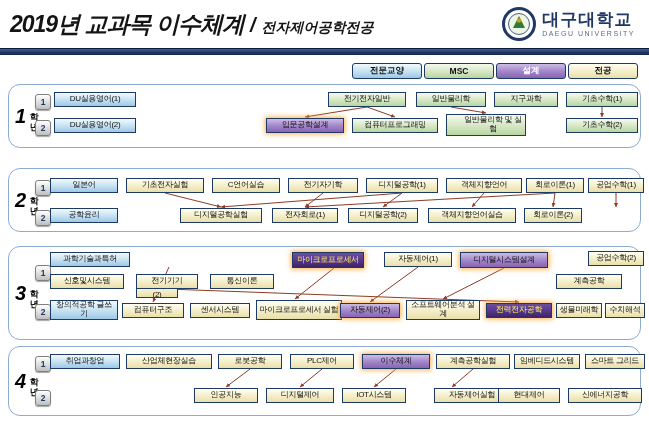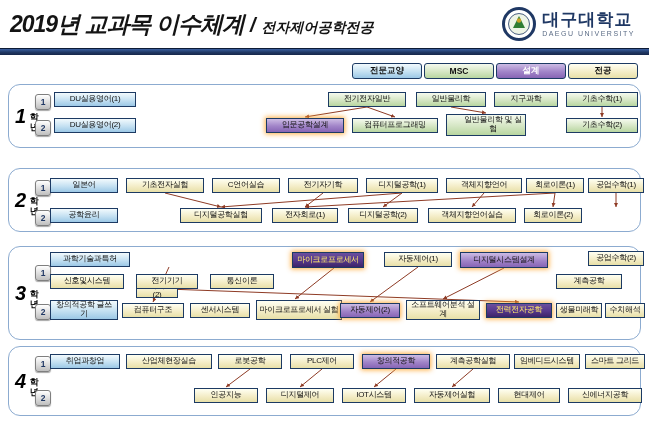--- a/index.html
+++ b/index.html
@@ -185,23 +185,23 @@
     <div class="course cat-major" style="left: 256px; top: 300px; width: 86px; height: 20px; text-align: right;">마이크로프로세서 실험</div>
     <div class="course cat-design" style="left: 340px; top: 303px; width: 60px; height: 15px;">자동제어(2)</div>
     <div class="course cat-major" style="left: 406px; top: 300px; width: 74px; height: 20px;">소프트웨어분석 설계</div>
     <div class="course cat-design2" style="left: 486px; top: 303px; width: 66px; height: 15px;">전력전자공학</div>
     <div class="course cat-major" style="left: 556px; top: 303px; width: 46px; height: 15px;">생물미래학</div>
     <div class="course cat-major" style="left: 605px; top: 303px; width: 40px; height: 15px;">수치해석</div>
     <div class="course cat-ge" style="left: 50px; top: 354px; width: 70px; height: 15px;">취업과창업</div>
     <div class="course cat-major" style="left: 126px; top: 354px; width: 86px; height: 15px;">산업체현장실습</div>
     <div class="course cat-major" style="left: 218px; top: 354px; width: 64px; height: 15px;">로봇공학</div>
     <div class="course cat-major" style="left: 290px; top: 354px; width: 64px; height: 15px;">PLC제어</div>
-    <div class="course cat-design" style="left: 362px; top: 354px; width: 68px; height: 15px;">창의적공학</div>
+    <div class="course cat-design" style="left: 362px; top: 354px; width: 68px; height: 15px;">이수체계</div>
     <div class="course cat-major" style="left: 436px; top: 354px; width: 74px; height: 15px;">계측공학실험</div>
     <div class="course cat-major" style="left: 514px; top: 354px; width: 66px; height: 15px;">임베디드시스템</div>
     <div class="course cat-major" style="left: 585px; top: 354px; width: 60px; height: 15px;">스마트 그리드</div>
     <div class="course cat-major" style="left: 194px; top: 388px; width: 64px; height: 15px;">인공지능</div>
     <div class="course cat-major" style="left: 266px; top: 388px; width: 68px; height: 15px;">디지털제어</div>
     <div class="course cat-major" style="left: 342px; top: 388px; width: 64px; height: 15px;">IOT시스템</div>
-    <div class="course cat-major" style="left: 414px; top: 388px; width: 76px; height: 15px;">자동제어실험</div>
+    <div class="course cat-major" style="left: 434px; top: 388px; width: 76px; height: 15px;">자동제어실험</div>
     <div class="course cat-major" style="left: 498px; top: 388px; width: 62px; height: 15px;">현대제어</div>
     <div class="course cat-major" style="left: 568px; top: 388px; width: 74px; height: 15px;">신에너지공학</div>
   </div>
 
 </body></html>

